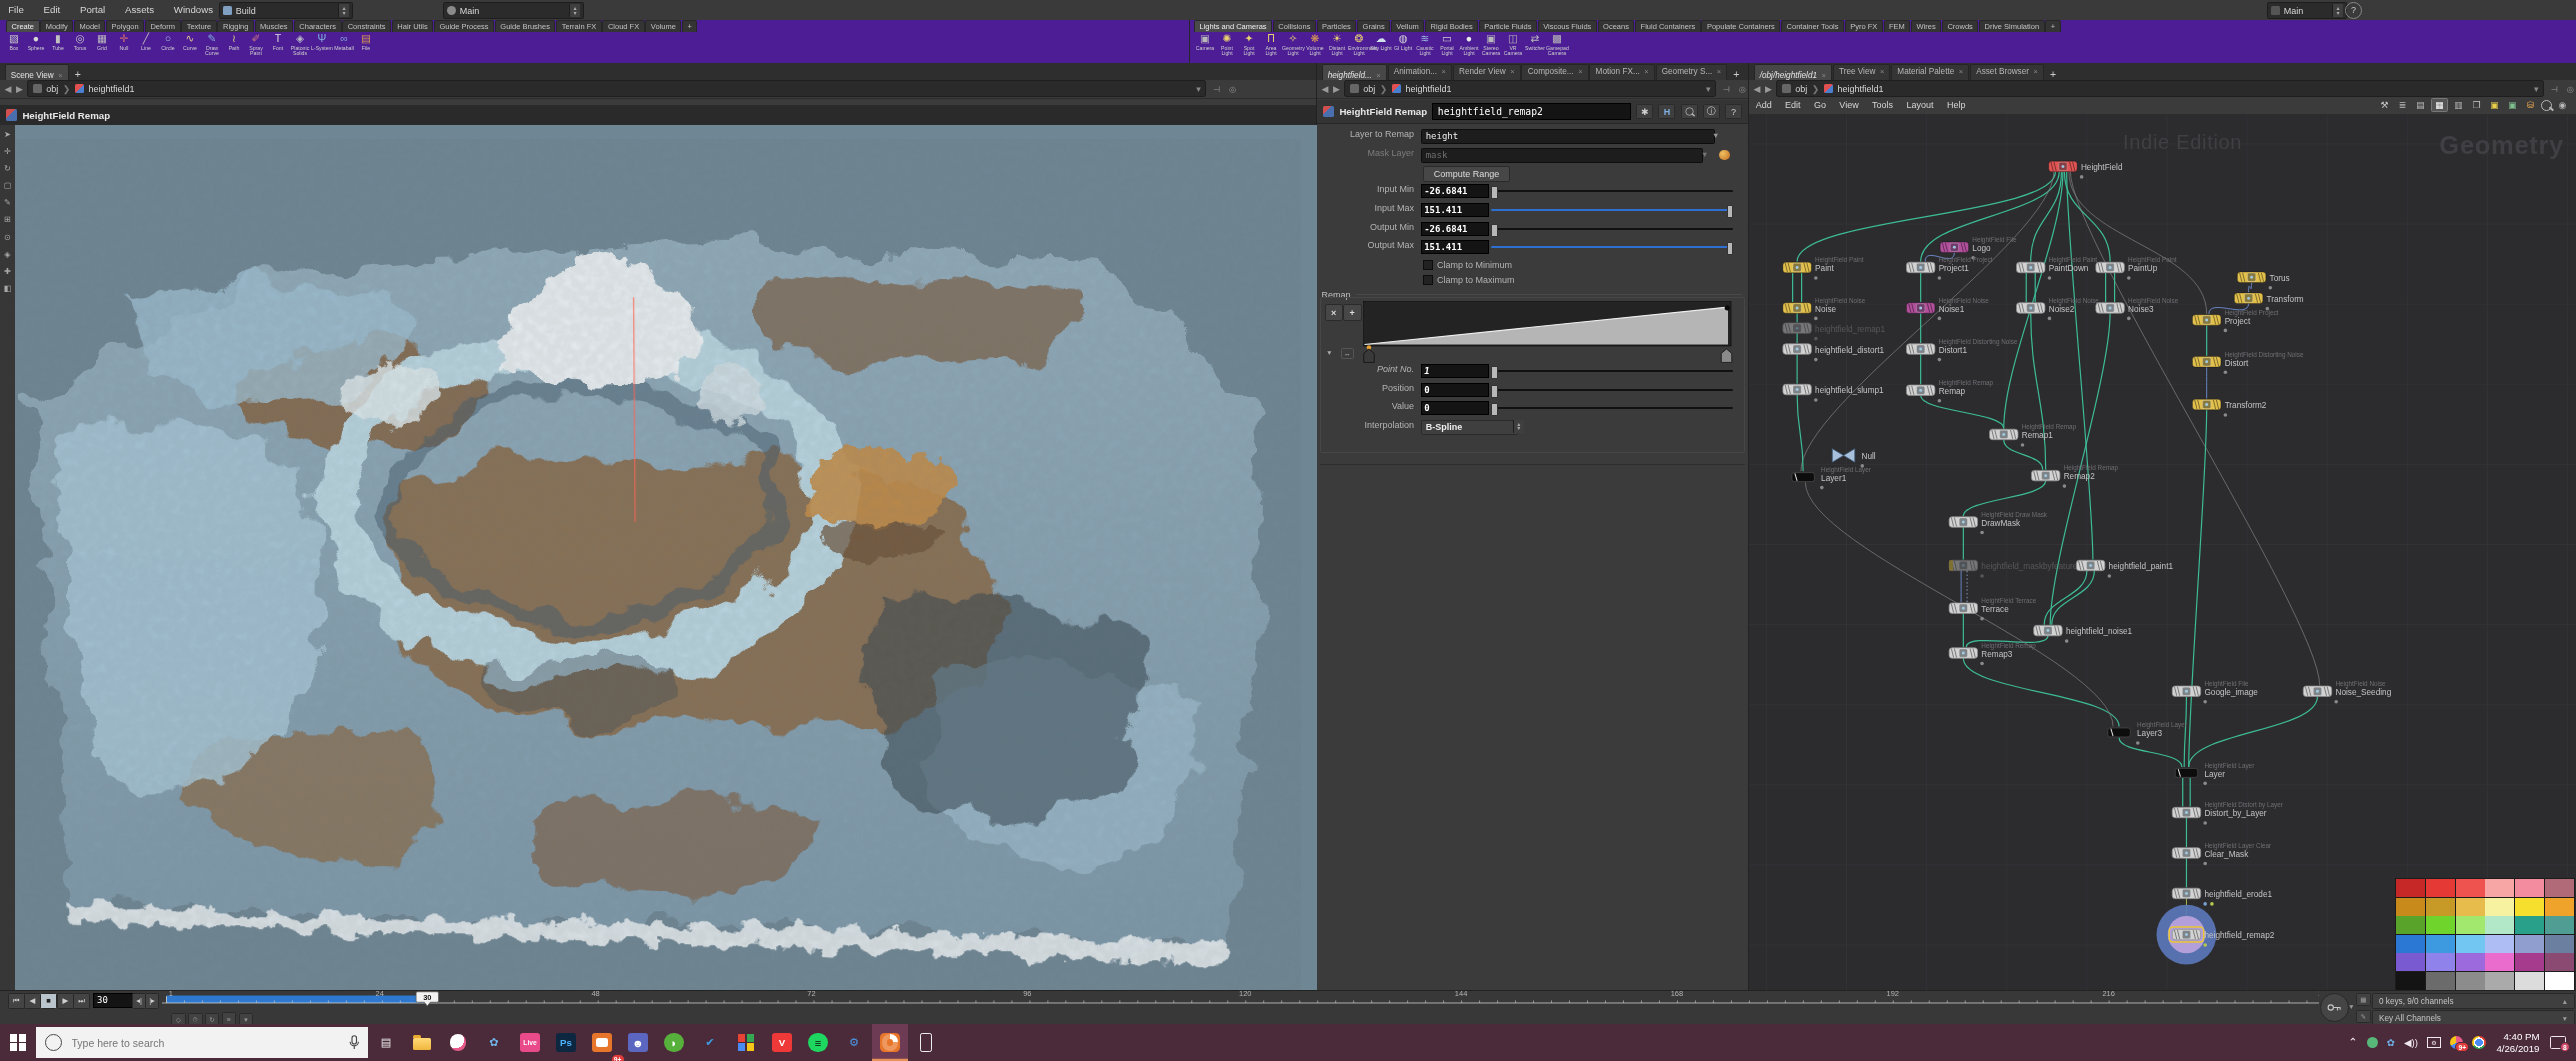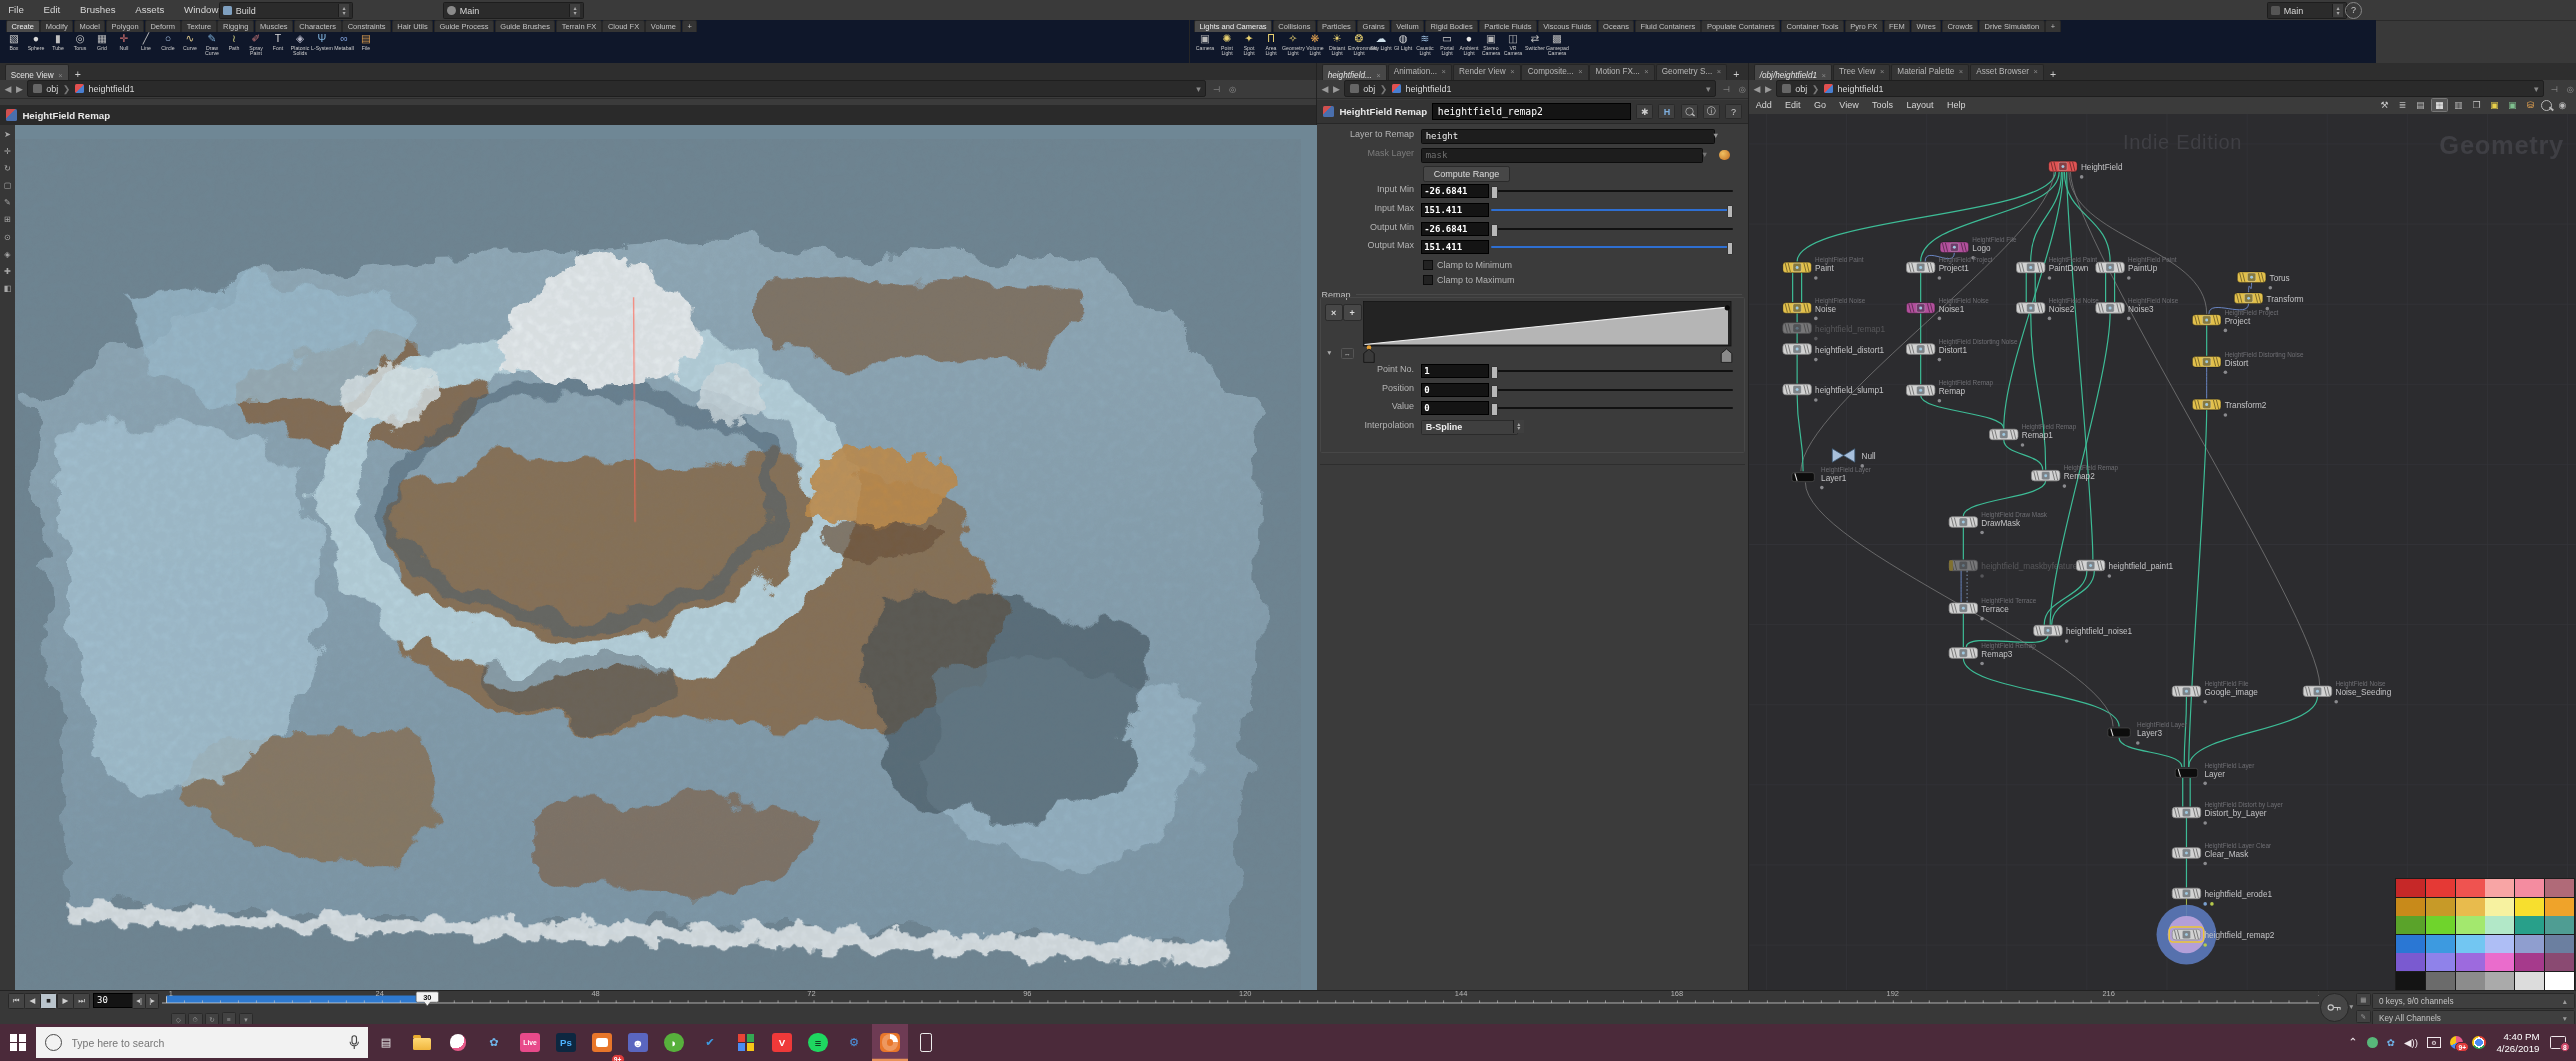--- a/index.html
+++ b/index.html
@@ -7,21 +7,21 @@
        font-family:"Liberation Sans",sans-serif;color:#cccccc;-webkit-font-smoothing:antialiased;}
   .abs{position:absolute;}
   
   #menubar{position:absolute;left:0;top:0;width:2576px;height:19.5px;background:#3a3a3a;border-bottom:0.7px solid #2a2a2a;}
   .menu-item{display:inline-block;padding:3.7px 8.2px;font-size:9.7px;color:#d6d6d6;cursor:default;}
   .combo{position:absolute;height:15px;top:2.2px;background:#2b2b2b;border:0.7px solid #1d1d1d;border-radius:1.5px;
          font-size:9px;color:#d8d8d8;display:flex;align-items:center;padding:0 3px;gap:3.7px;}
   .spin{width:9.7px;height:13.5px;background:#3f3f3f;border-left:0.7px solid #1d1d1d;display:flex;flex-direction:column;
         align-items:center;justify-content:center;font-size:5.2px;color:#aaa;line-height:4.5px;margin-left:auto;}
   
-  #shelf{position:absolute;left:0;top:19.5px;width:2376px;height:43px;background:#0f172a;border-bottom:0.7px solid #242424;}
+  #shelf{position:absolute;left:0;top:19.5px;width:2576px;height:43px;background:#4c1d95;border-bottom:0.7px solid #242424;}
   .shelf-tabs{position:absolute;top:0;height:12.7px;display:flex;}
   .shelf-tab{font-size:7.5px;color:#c2c2c2;background:#343434;border:0.7px solid #272727;border-bottom:none;
              padding:1.5px 4.5px 0 4.5px;margin-right:0.7px;border-radius:2.2px 2.2px 0 0;white-space:nowrap;}
   .shelf-tab.active{background:#4a4a4a;color:#eee;}
   .shelf-tools{position:absolute;top:12.7px;height:30px;display:flex;}
   .tool{width:22px;text-align:center;overflow:visible;}
   .tool .glyph{font-size:10.5px;line-height:13.5px;height:13.5px;display:block;}
   .tool .tlabel{font-size:5.2px;line-height:5.2px;color:#cfcfcf;display:block;white-space:normal;}
   
   .pane{position:absolute;top:63px;height:927px;background:#3b3b3b;}
@@ -125,21 +125,21 @@
   .node-label{font-family:"Liberation Sans",sans-serif;}
 </style>
 </head>
 <body>
 
 <div id="app">
 
   <div id="menubar">
     <span class="menu-item">File</span>
     <span class="menu-item">Edit</span>
-    <span class="menu-item">Brushes</span>
+    <span class="menu-item">Portal</span>
     <span class="menu-item">Assets</span>
     <span class="menu-item">Windows</span>
     <span class="menu-item">Help</span>
     <div class="combo" style="left:219px;width:126px;">
       <span class="mini-ic" style="background:#7fa0c0;"></span>
       <span>Build</span>
         <span class="spin">▲<br>▼</span>
     </div>
     <div class="combo" style="left:443px;width:133px;">
       <span class="mini-ic" style="background:#8a8a8a;border-radius:50%;"></span>
@@ -584,21 +584,21 @@
         <circle cx="8" cy="62" r="3" fill="#e8a032"></circle>
         <path d="M1,82 L1,70 L8,64 L15,70 L15,82 Z" fill="#3a3a3a" stroke="#0e0e0e"></path>
       </g>
       <g>
         <path d="M479,82 L479,70 L486,64 L493,70 L493,82 Z" fill="#8a8a8a" stroke="#0e0e0e"></path>
       </g>
     </svg>
     <span class="abs" style="left:9px;top:286px;color:#aaa;font-size:6.7px;">▼</span>
     <span class="abs" style="left:24px;top:285px;color:#aaa;font-size:7.5px;border:0.7px solid #555;border-radius:1.5px;padding:0 1.5px;">↔</span>
 
-    <div class="prow" style="left:0;top:301px;right:0;">
+    <div class="prow" style="left:0;top:301px;right:0;font-style:italic;">
       <span class="plabel" style="left:0;width:97px;right:auto;">Point No.</span>
       <div class="pval">1</div>
       <div class="ptrack">
           <div class="phandle" style="left:0;"></div>
         </div>
     </div>
     <div class="prow" style="left:0;top:320px;right:0;">
       <span class="plabel" style="left:0;width:97px;right:auto;">Position</span>
       <div class="pval">0</div>
       <div class="ptrack">

